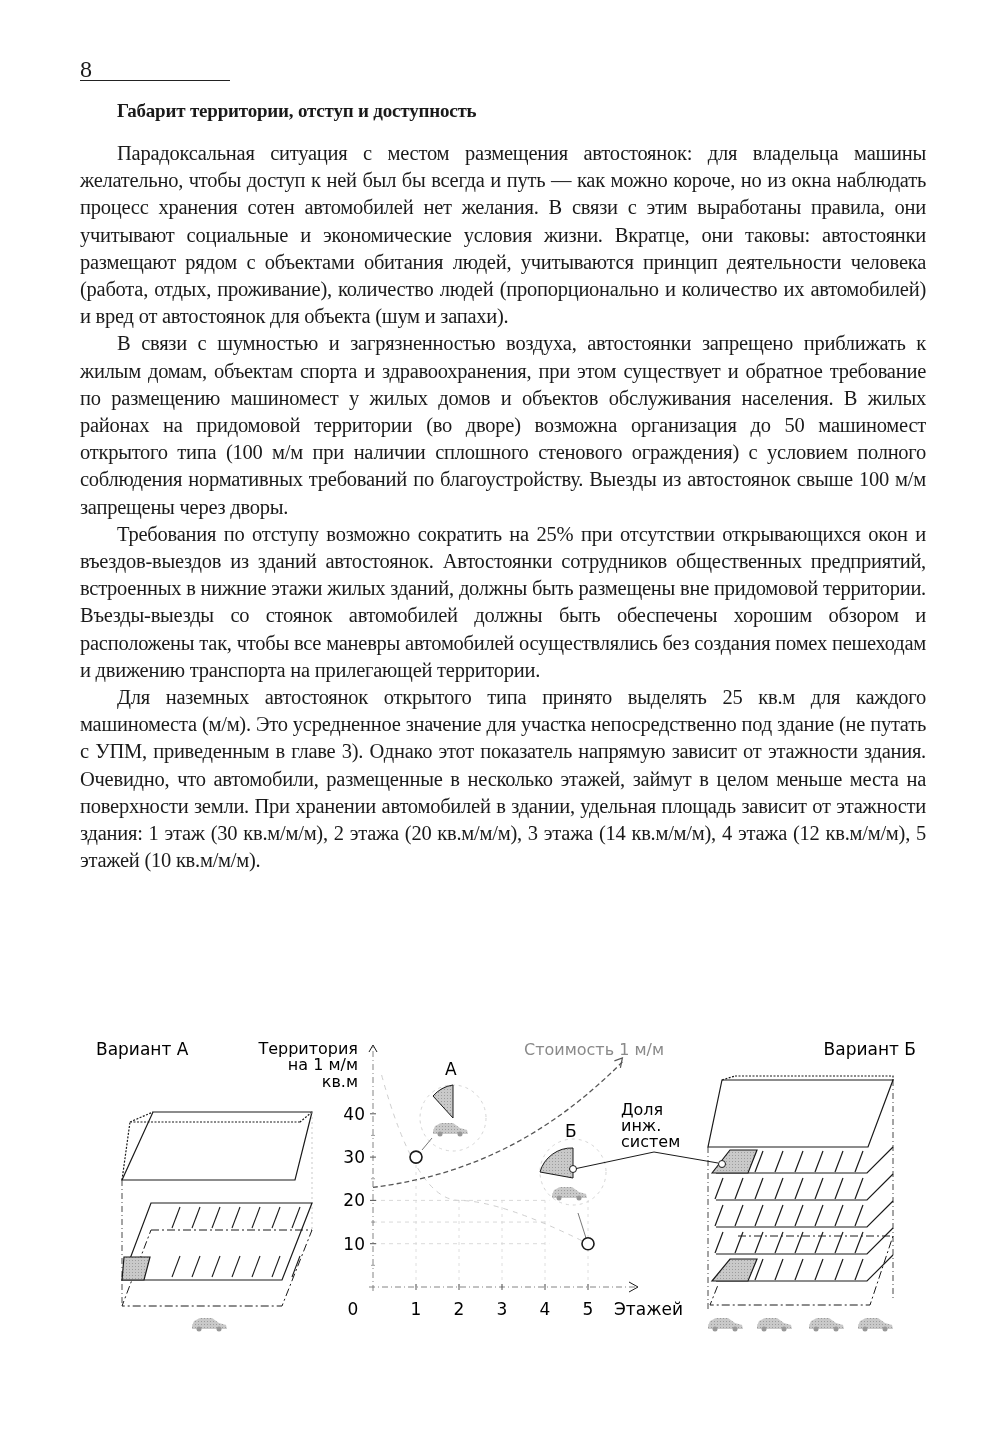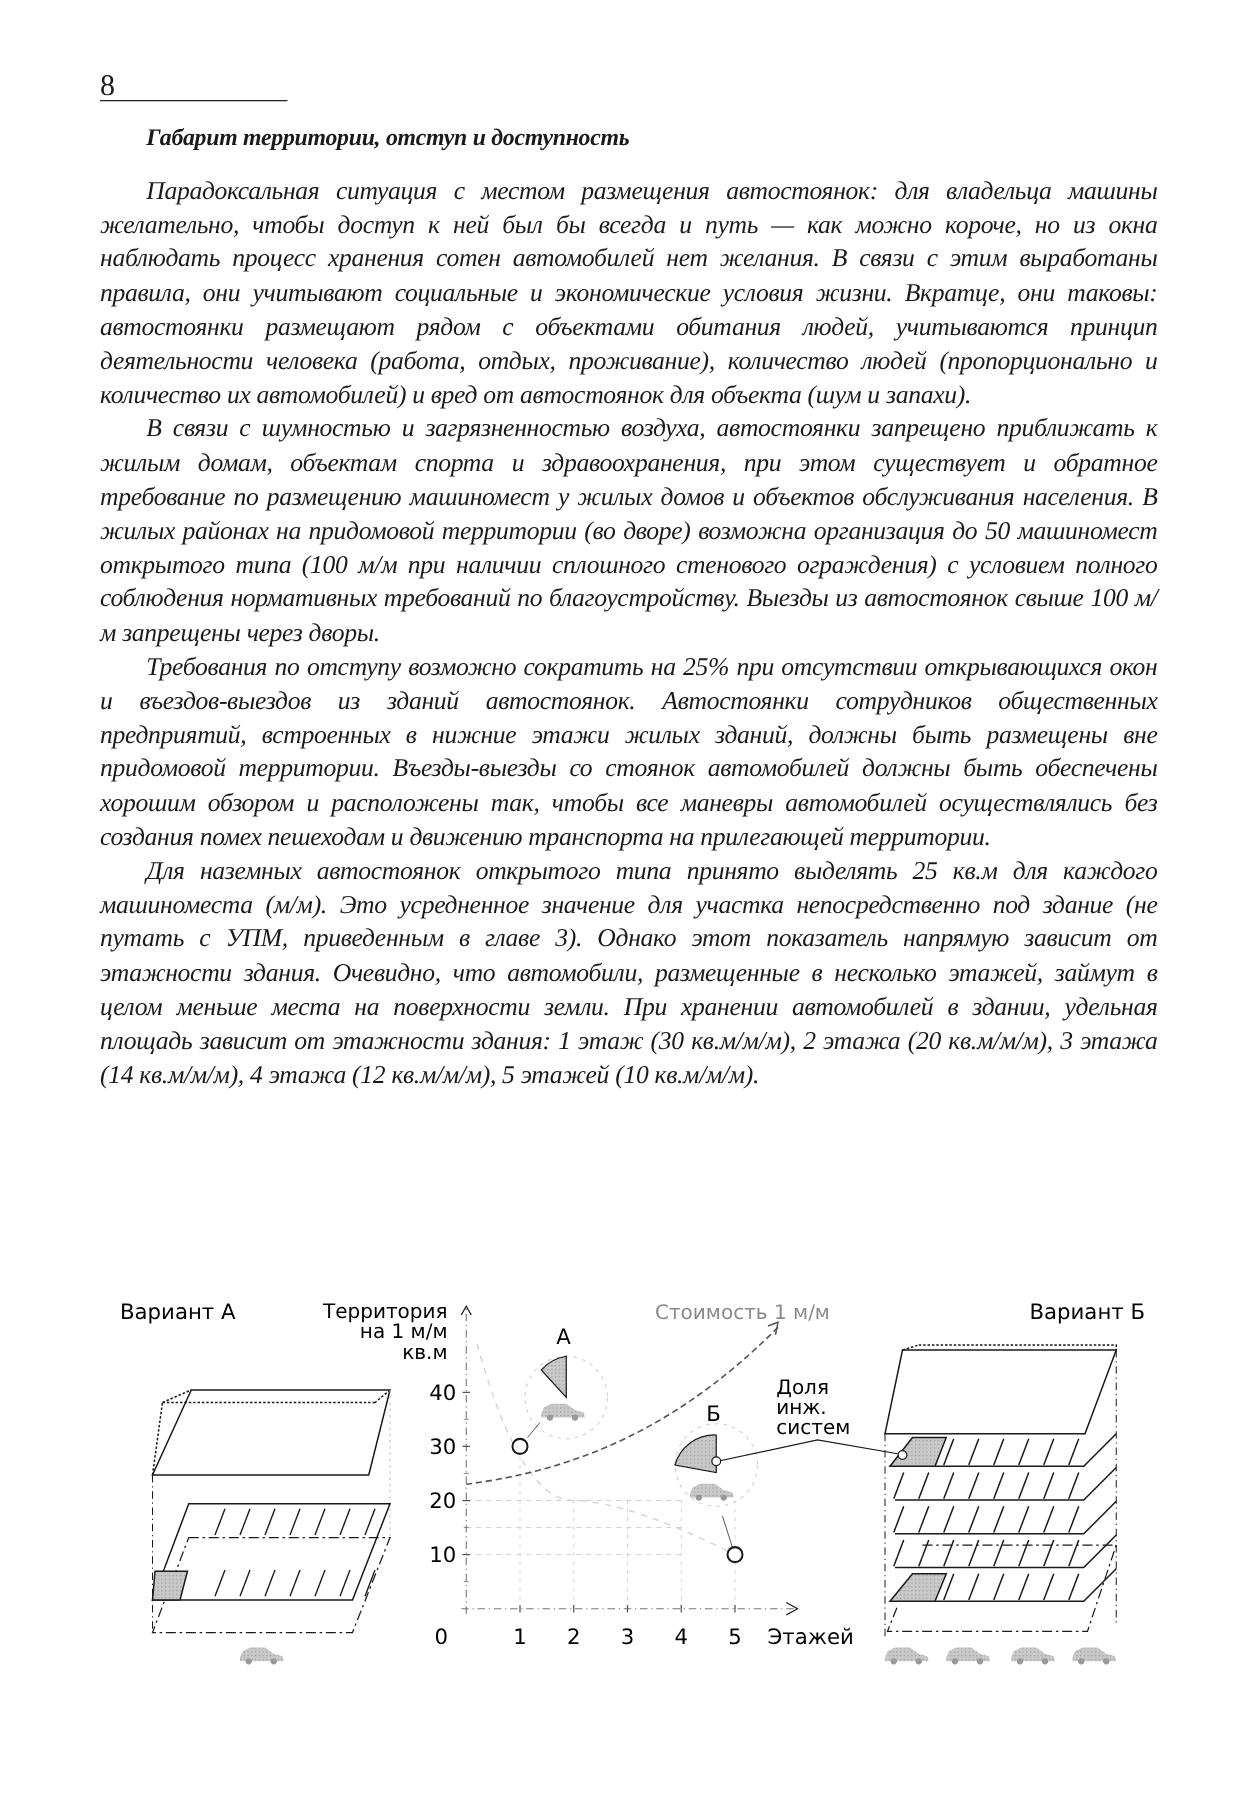--- a/index.html
+++ b/index.html
@@ -1,21 +1,21 @@
 <!DOCTYPE html>
 <html><head>
 <meta charset="utf-8">
 <style>
   html, body { margin:0; padding:0; background:#fff; }
   body { width:1000px; height:1449px; position:relative; overflow:hidden; color:#1a1a1a; }
   .page-num { position:absolute; left:80px; top:56px; font-family:"Liberation Serif", serif; font-size:24px; }
   .page-rule { position:absolute; left:80px; top:80px; width:150px; height:1px; background:#222; }
-  .heading { position:absolute; left:117px; top:100px; font-family:"Liberation Serif", serif; font-weight:bold; font-size:19px; letter-spacing:-0.2px;font-style:italic; }
+  .heading { position:absolute; left:117px; top:100px; font-family:"Liberation Serif", serif; font-weight:bold; font-size:19px; letter-spacing:-0.2px; }
   .body { position:absolute; left:80px; top:140px; width:846px; font-family:"Liberation Serif", serif; font-size:20.5px; line-height:27.2px; letter-spacing:-0.25px; }
-  .body p { margin:0; text-indent:37px; text-align:justify;font-style:italic; }
+  .body p { margin:0; text-indent:37px; text-align:justify; }
   .figure { position:absolute; left:0; top:1020px; width:820px; height:330px; }
   .figure svg { position:absolute; left:0; top:0; }
   .lbl { font-family:"DejaVu Sans", sans-serif; }
 </style>
 </head>
 <body>
 
 <div class="page-num">8</div>
 <div class="page-rule"></div>
 <div class="heading">Габарит территории, отступ и доступность</div>

